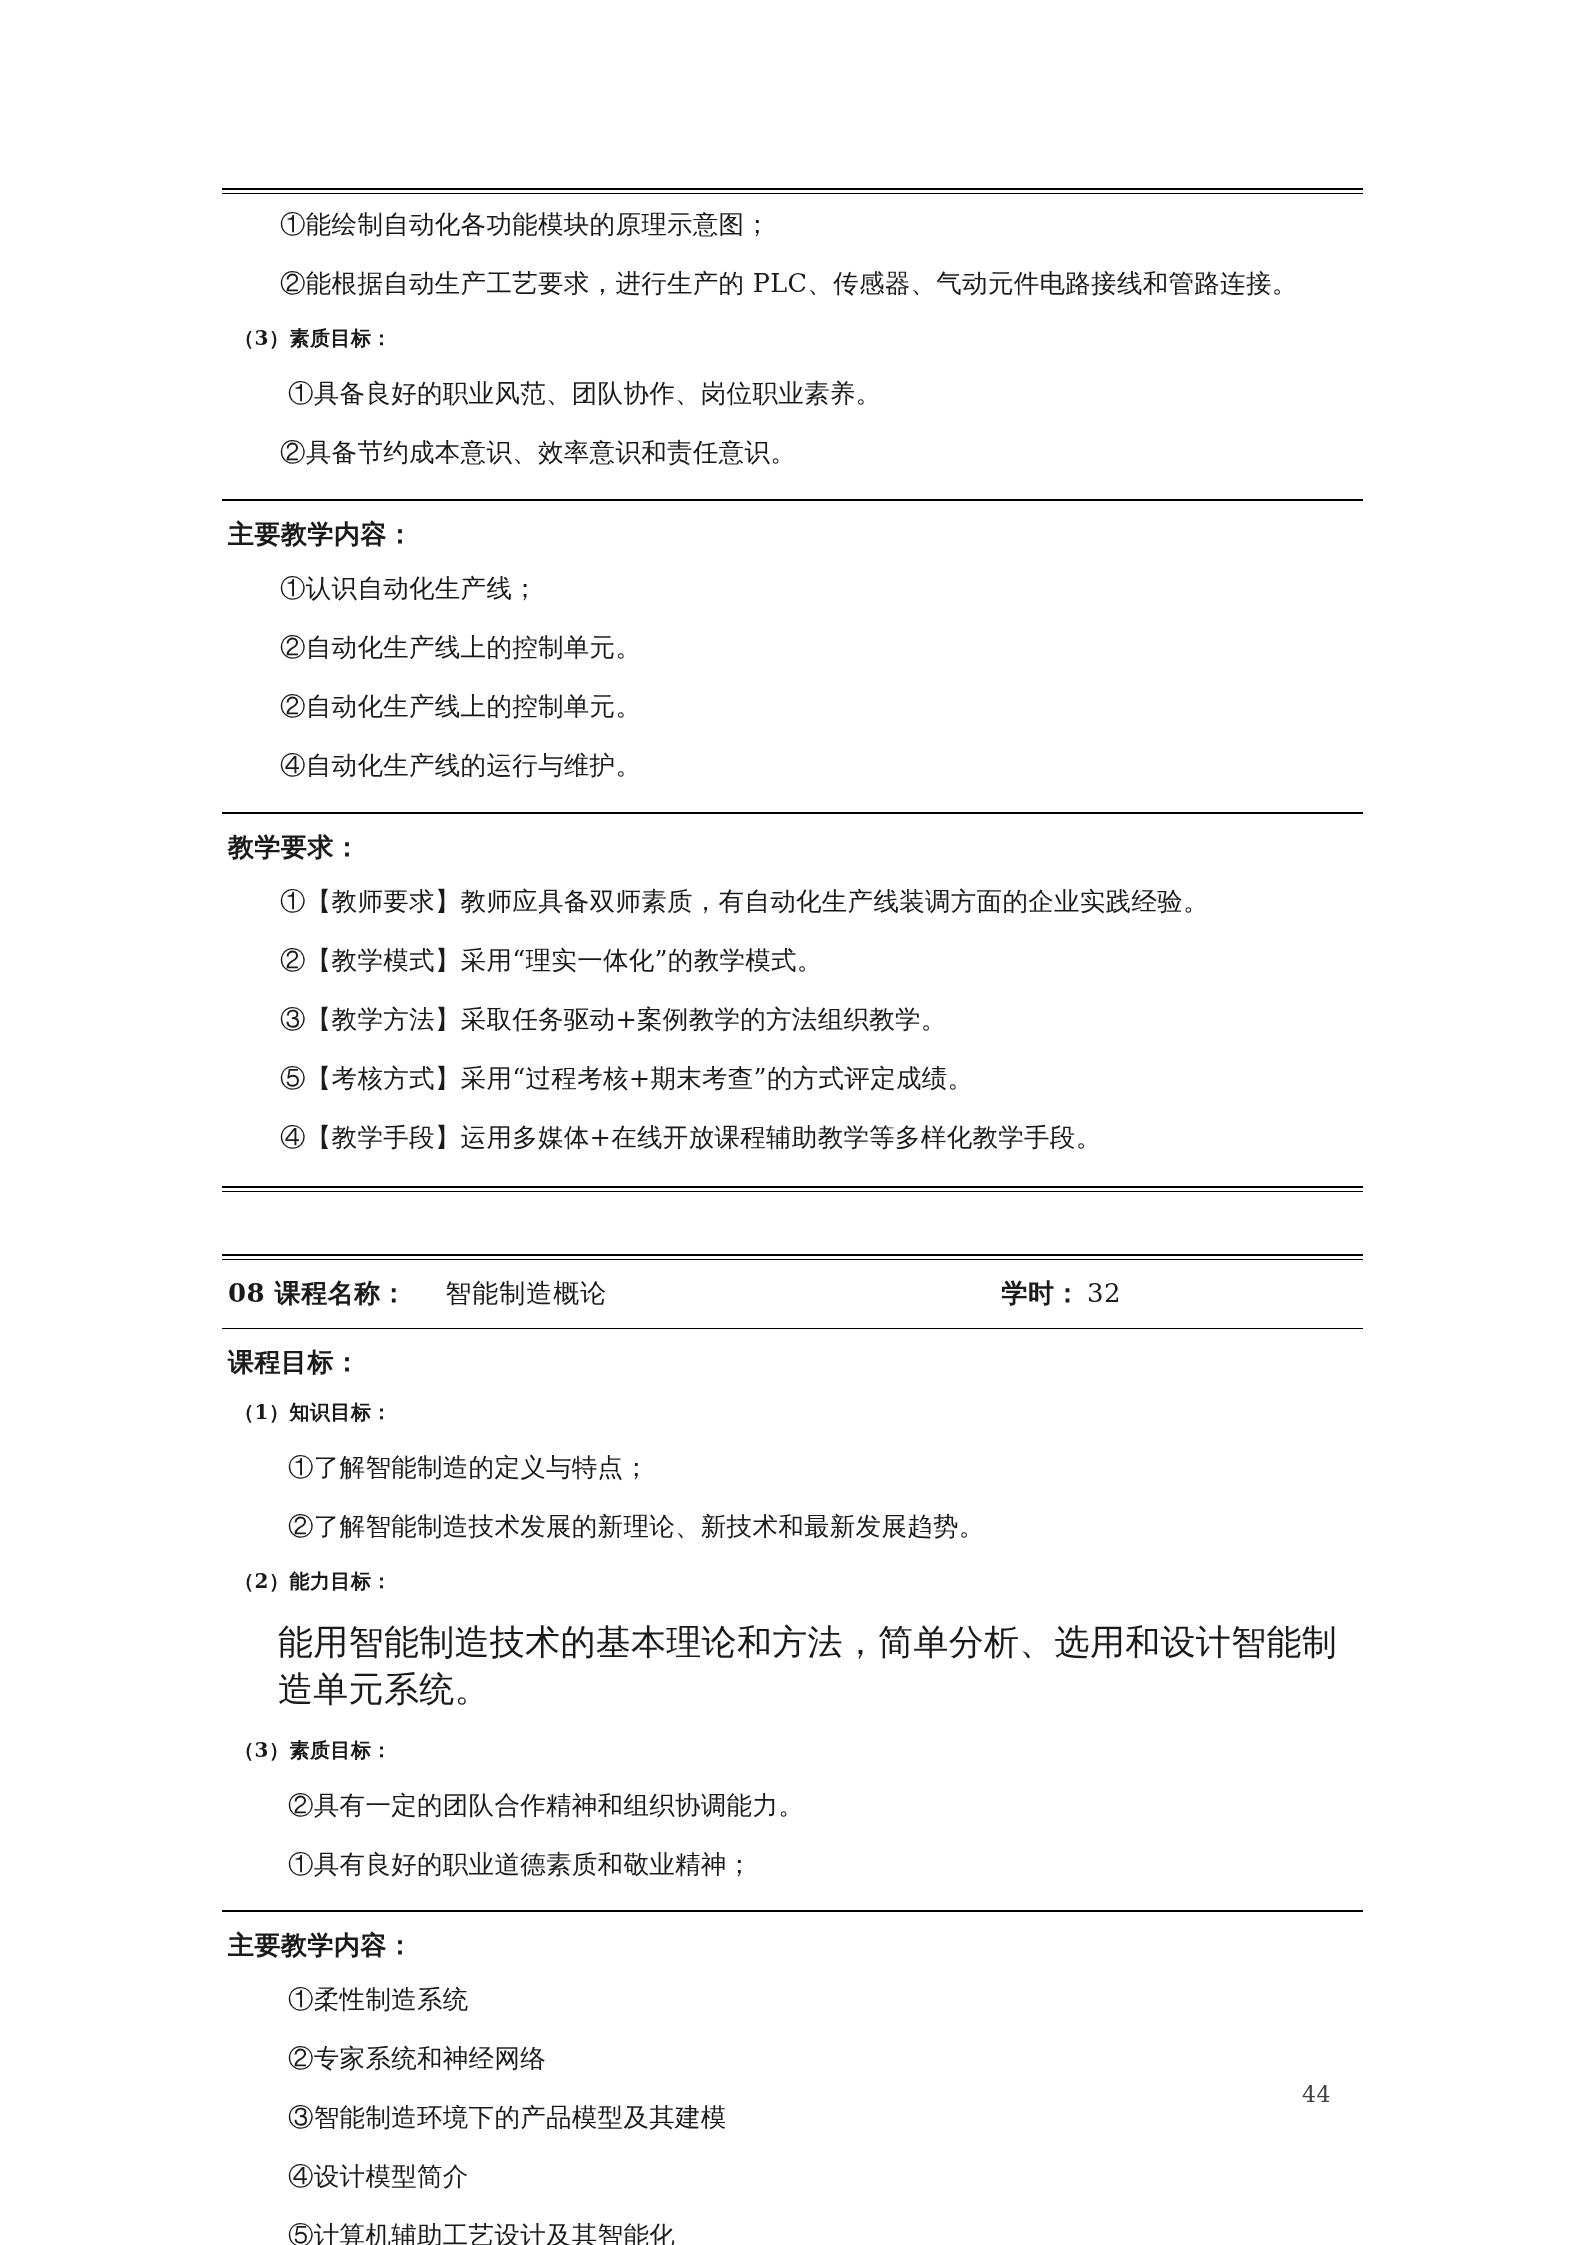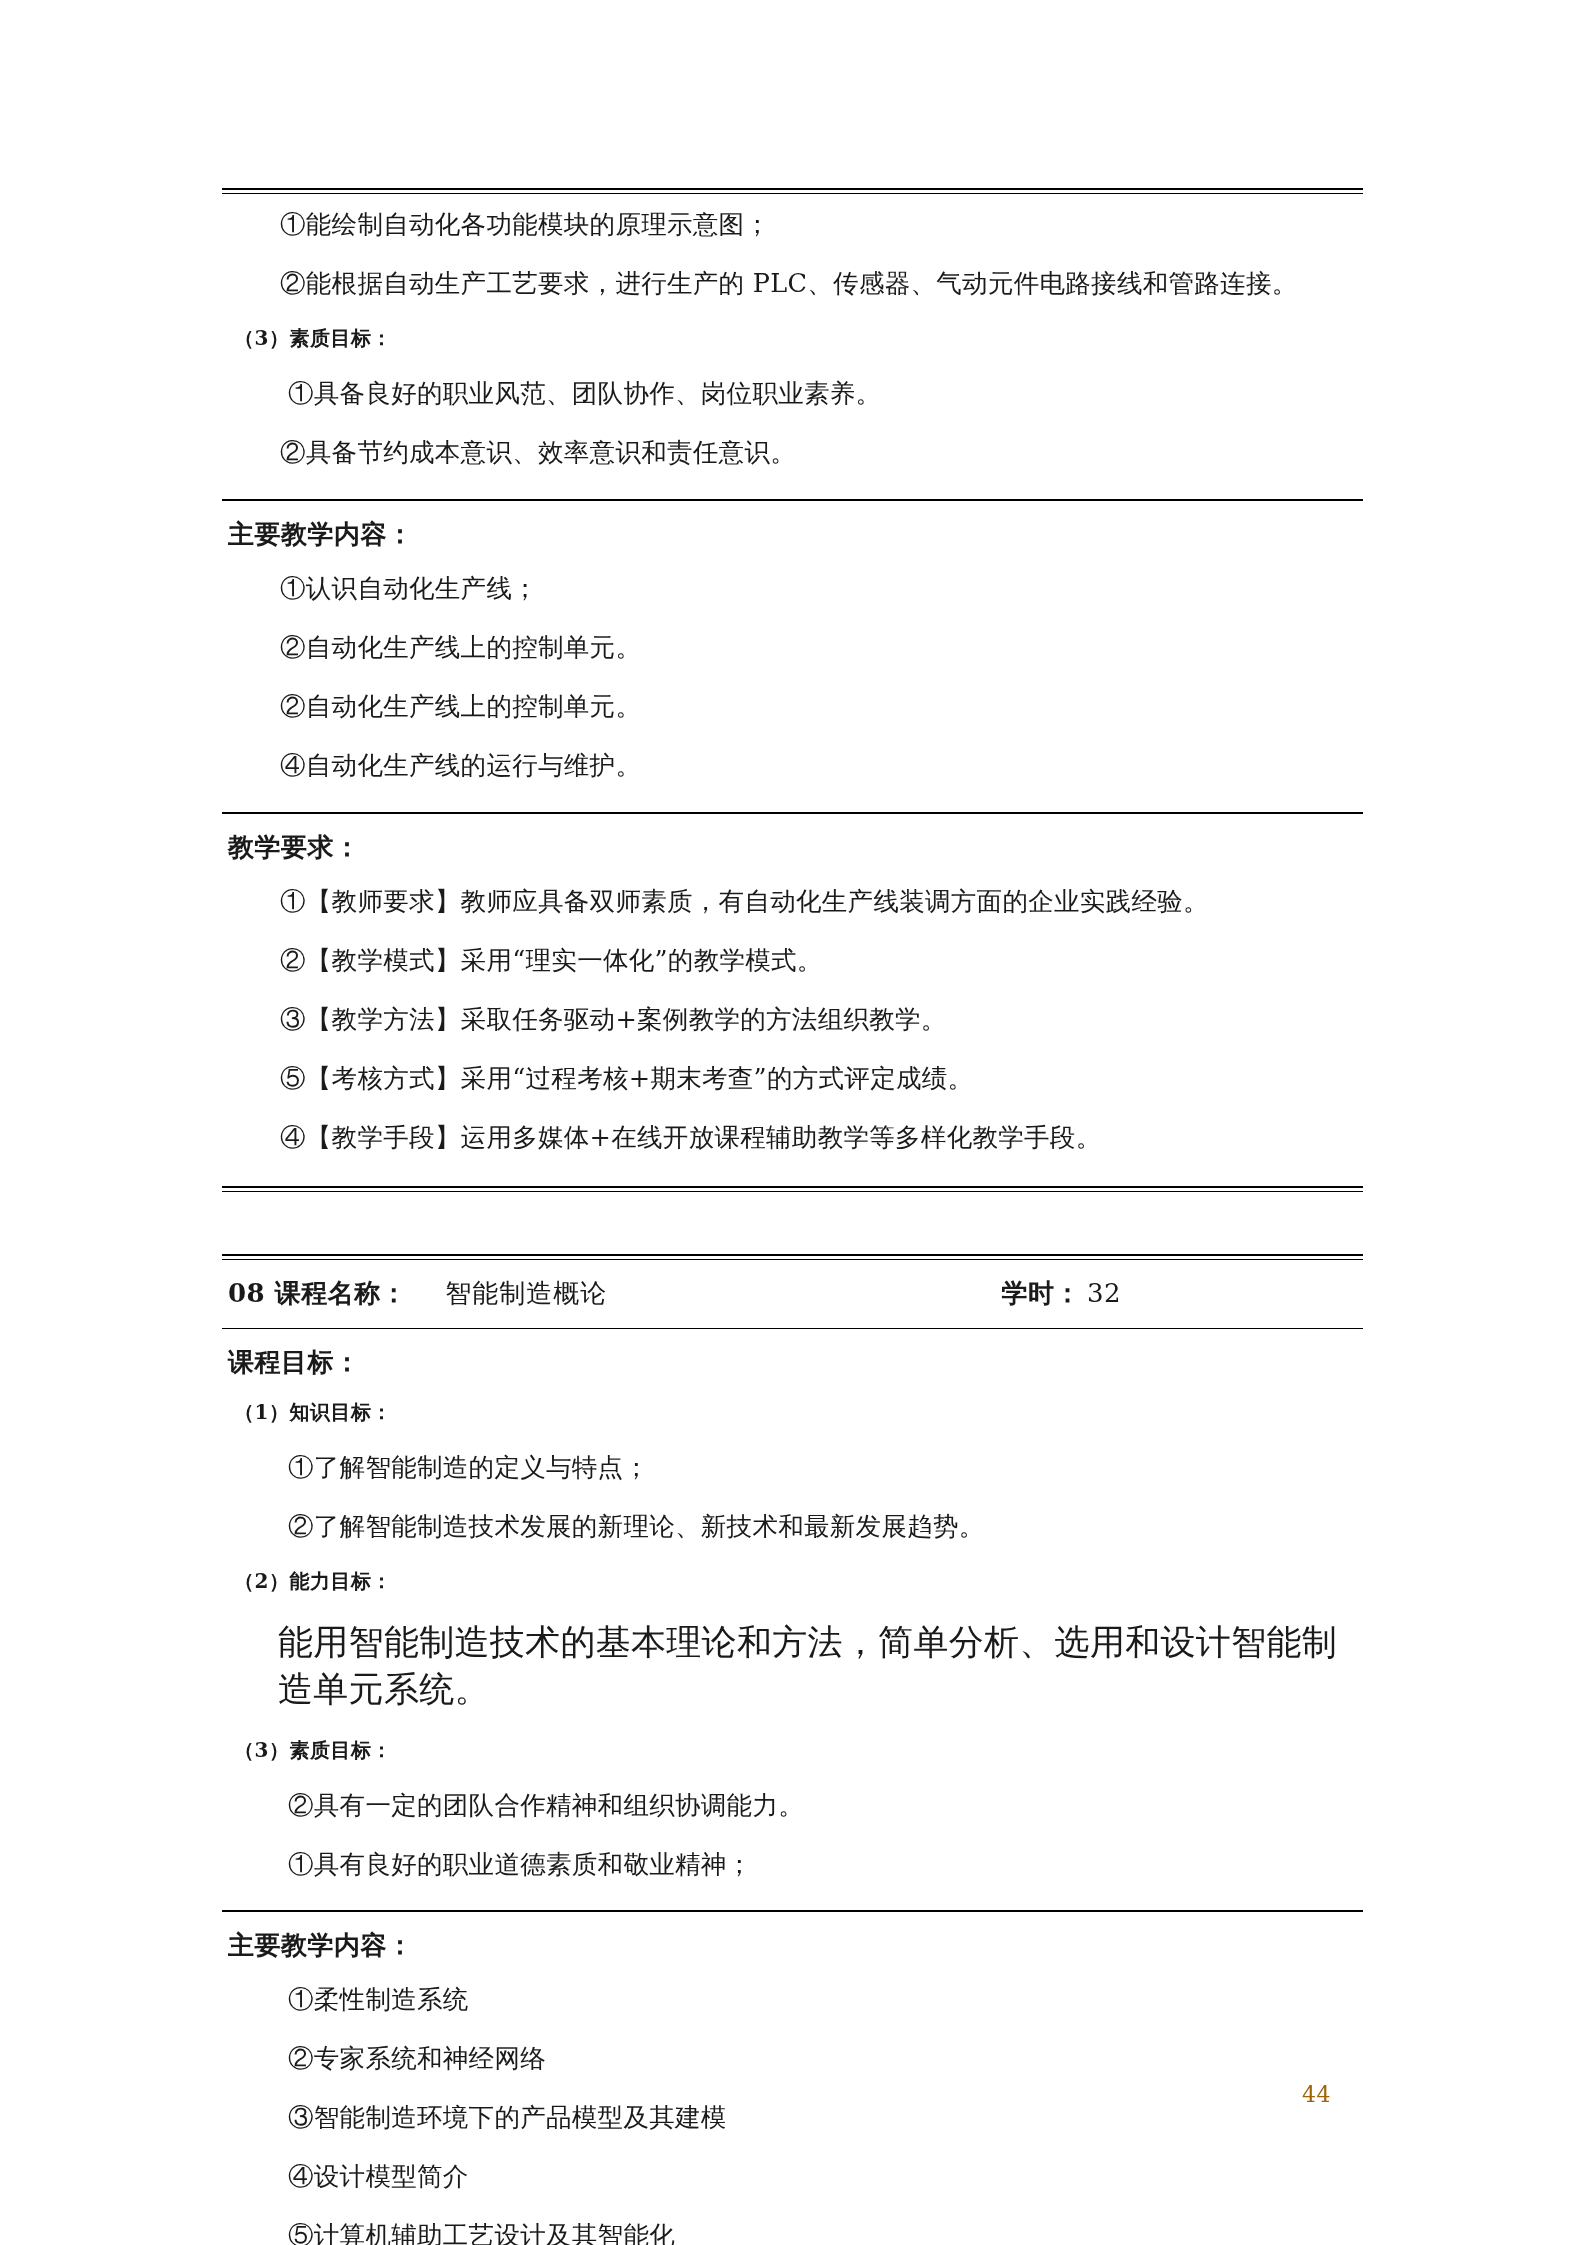--- a/index.html
+++ b/index.html
@@ -121,21 +121,21 @@
     height: 62px;
   }
 
   
   .page-number {
     position: absolute;
     left: 1302px;
     top: 2082px;
     font-size: 22px;
     font-family: "DejaVu Serif", "Liberation Serif", serif;
-    color: #a16207;
+    color: #404040;
     letter-spacing: 0.5px;
   }
 </style>
 </head>
 <body>
 
 <div class="page">
 
   <div class="content">
 

